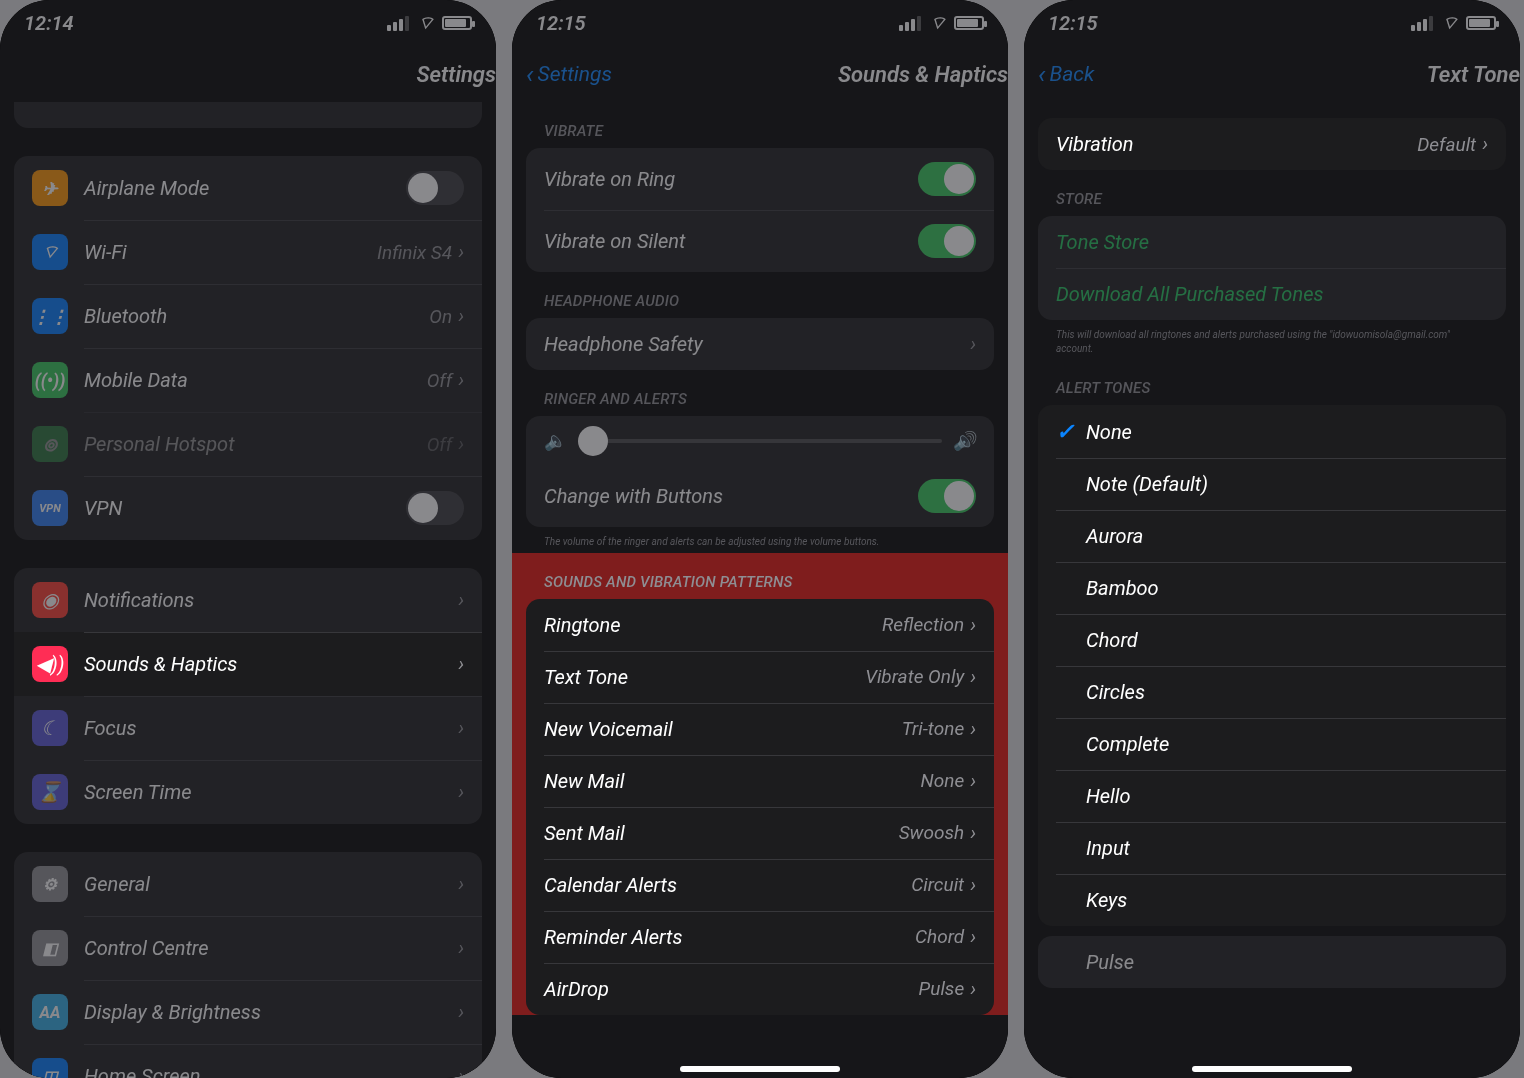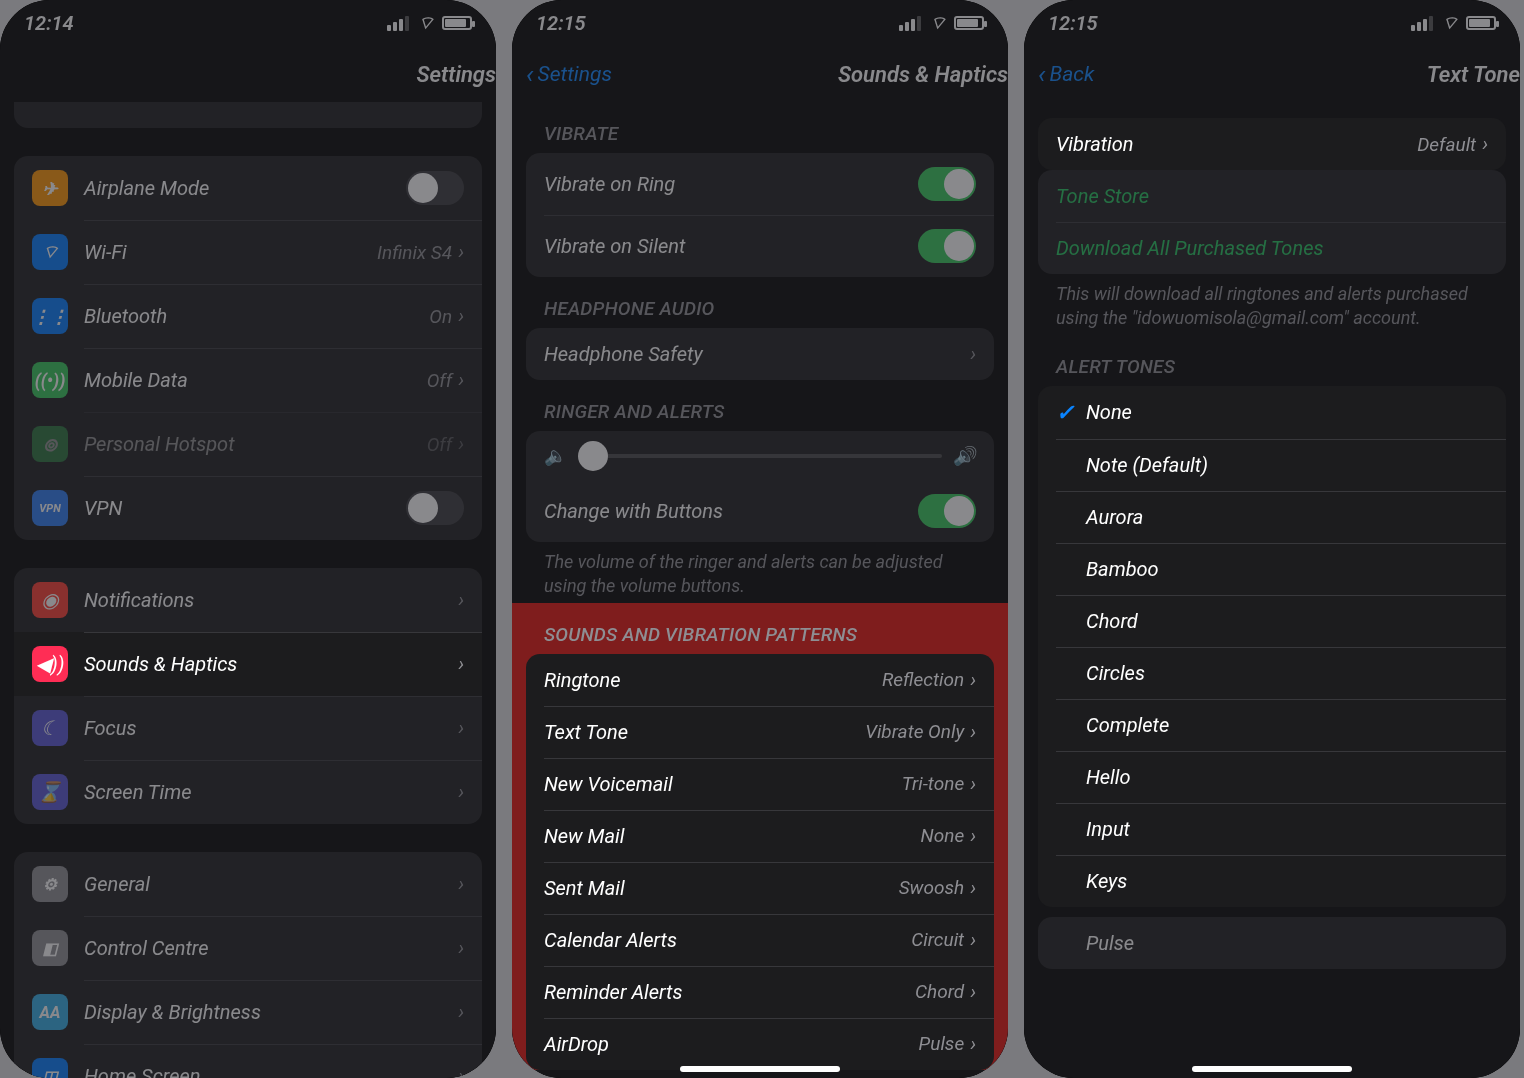--- a/index.html
+++ b/index.html
@@ -58,25 +58,25 @@
   }
   .nav-title { font-size: 22px; font-weight: 600; color:#fff; }
   .nav-back {
     position: absolute; left: 14px; top: 0; bottom: 0;
     display: flex; align-items: center; color: #0a84ff;
     font-size: 21px; font-weight: 400; cursor: pointer;
   }
   .nav-back .chev { margin-right: 4px; font-size: 26px; line-height: 1; }
   .content { flex: 1; overflow: hidden; padding: 0 14px; }
   .section-header {
-    color: #8e8e93; font-size: 19px; font-weight: 500;
+    color: #8e8e93; font-size: 15px; font-weight: 500;
     padding: 20px 18px 8px 18px; text-transform: uppercase; letter-spacing: 0.2px;
   }
   .section-footer {
-    color: #8e8e93; font-size: 18px;
+    color: #8e8e93; font-size: 10px;
     padding: 8px 18px 4px 18px; line-height: 1.35;
   }
   .group {
     background: #1c1c1e;
     border-radius: 14px;
     overflow: hidden;
   }
   .row {
     display: flex; align-items: center;
     padding: 14px 18px;
@@ -443,20 +443,21 @@
       <div style="height:16px"></div>
       <div class="highlight-group">
         <div class="row">
           <span class="label">Vibration</span>
           <span class="fill"></span>
           <span class="value">Default</span>
           <span class="chev">›</span>
         </div>
       </div>
 
+      <div class="section-header">STORE</div>
       <div class="group">
         <div class="row">
           <span class="label txt-link">Tone Store</span>
         </div>
         <div class="row">
           <span class="label txt-link">Download All Purchased Tones</span>
         </div>
       </div>
       <div class="section-footer">This will download all ringtones and alerts purchased using the "idowuomisola@gmail.com" account.</div>
 

